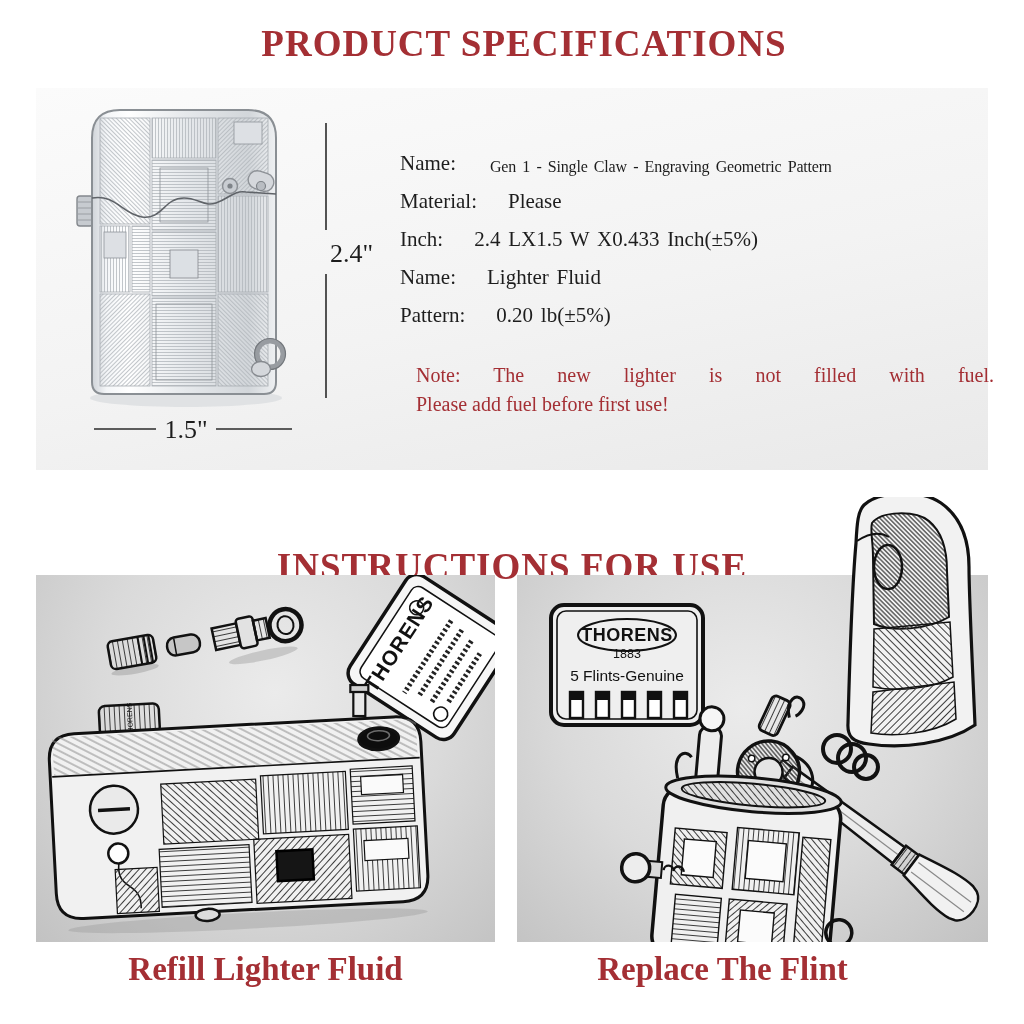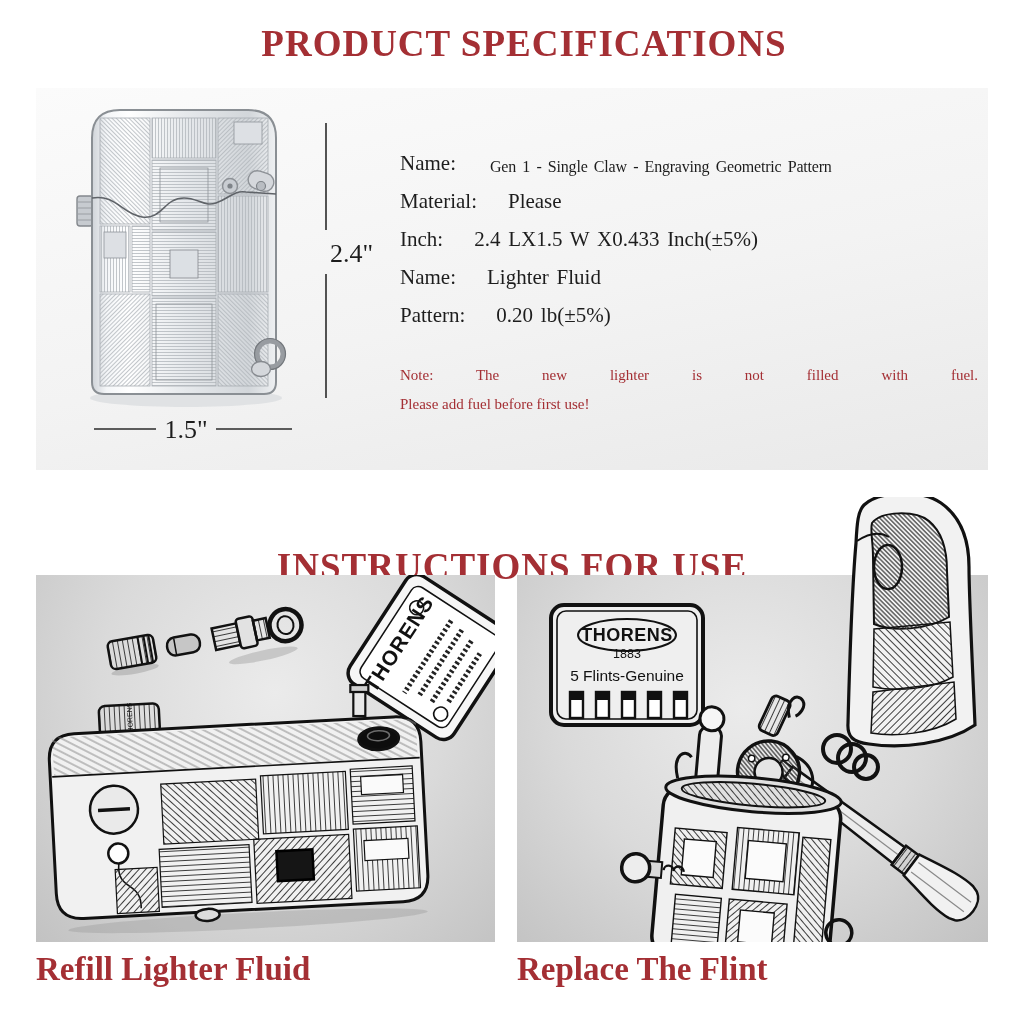--- a/index.html
+++ b/index.html
@@ -16,25 +16,25 @@
             background:radial-gradient(ellipse at 52% 32%,#ebebeb 0%,#dadada 52%,#c2c2c2 100%);}
   .panel-br{left:517px;top:575px;width:471px;height:367px;
             background:radial-gradient(ellipse at 48% 36%,#ebebeb 0%,#dadada 52%,#c2c2c2 100%);}
   .fig-lighter{position:absolute;left:28px;top:14px;}
   .specs{position:absolute;left:364px;top:50px;width:578px;}
   .spec-row{display:flex;height:38px;align-items:flex-end;font-size:21px;word-spacing:2.5px;gap:16px;}
   .spec-label{margin-right:15px;white-space:nowrap;}
   .spec-row.name-row .spec-label{margin-right:18px;}
   .spec-value{white-space:nowrap;}
   .spec-row.name-row .spec-value{font-size:16px;letter-spacing:-0.2px;}
-  .note{position:absolute;left:364px;top:273px;width:578px;color:#a42f34;font-size:15px;line-height:29px;}
+  .note{position:absolute;left:380px;top:273px;width:578px;color:#a42f34;font-size:20px;line-height:29px;}
   .note .j{text-align:justify;text-align-last:justify;}
-  .caption{position:absolute;top:951px;text-align:left;font-weight:700;font-size:33px;color:#a42f34;}
+  .caption{position:absolute;top:951px;text-align:center;font-weight:700;font-size:33px;color:#a42f34;}
   #cap-refill{left:36px;width:459px;}
-  #cap-flint{left:517px;width:471px;}
+  #cap-flint{left:487px;width:471px;}
   .ill{position:absolute;left:0;top:0;}
   #ill-flint{top:-78px;}
   svg{display:block;}
 </style>
 </head>
 <body>
 
 <div class="page">
 
   <h1 class="sec-title" id="title-specs">PRODUCT SPECIFICATIONS</h1>

